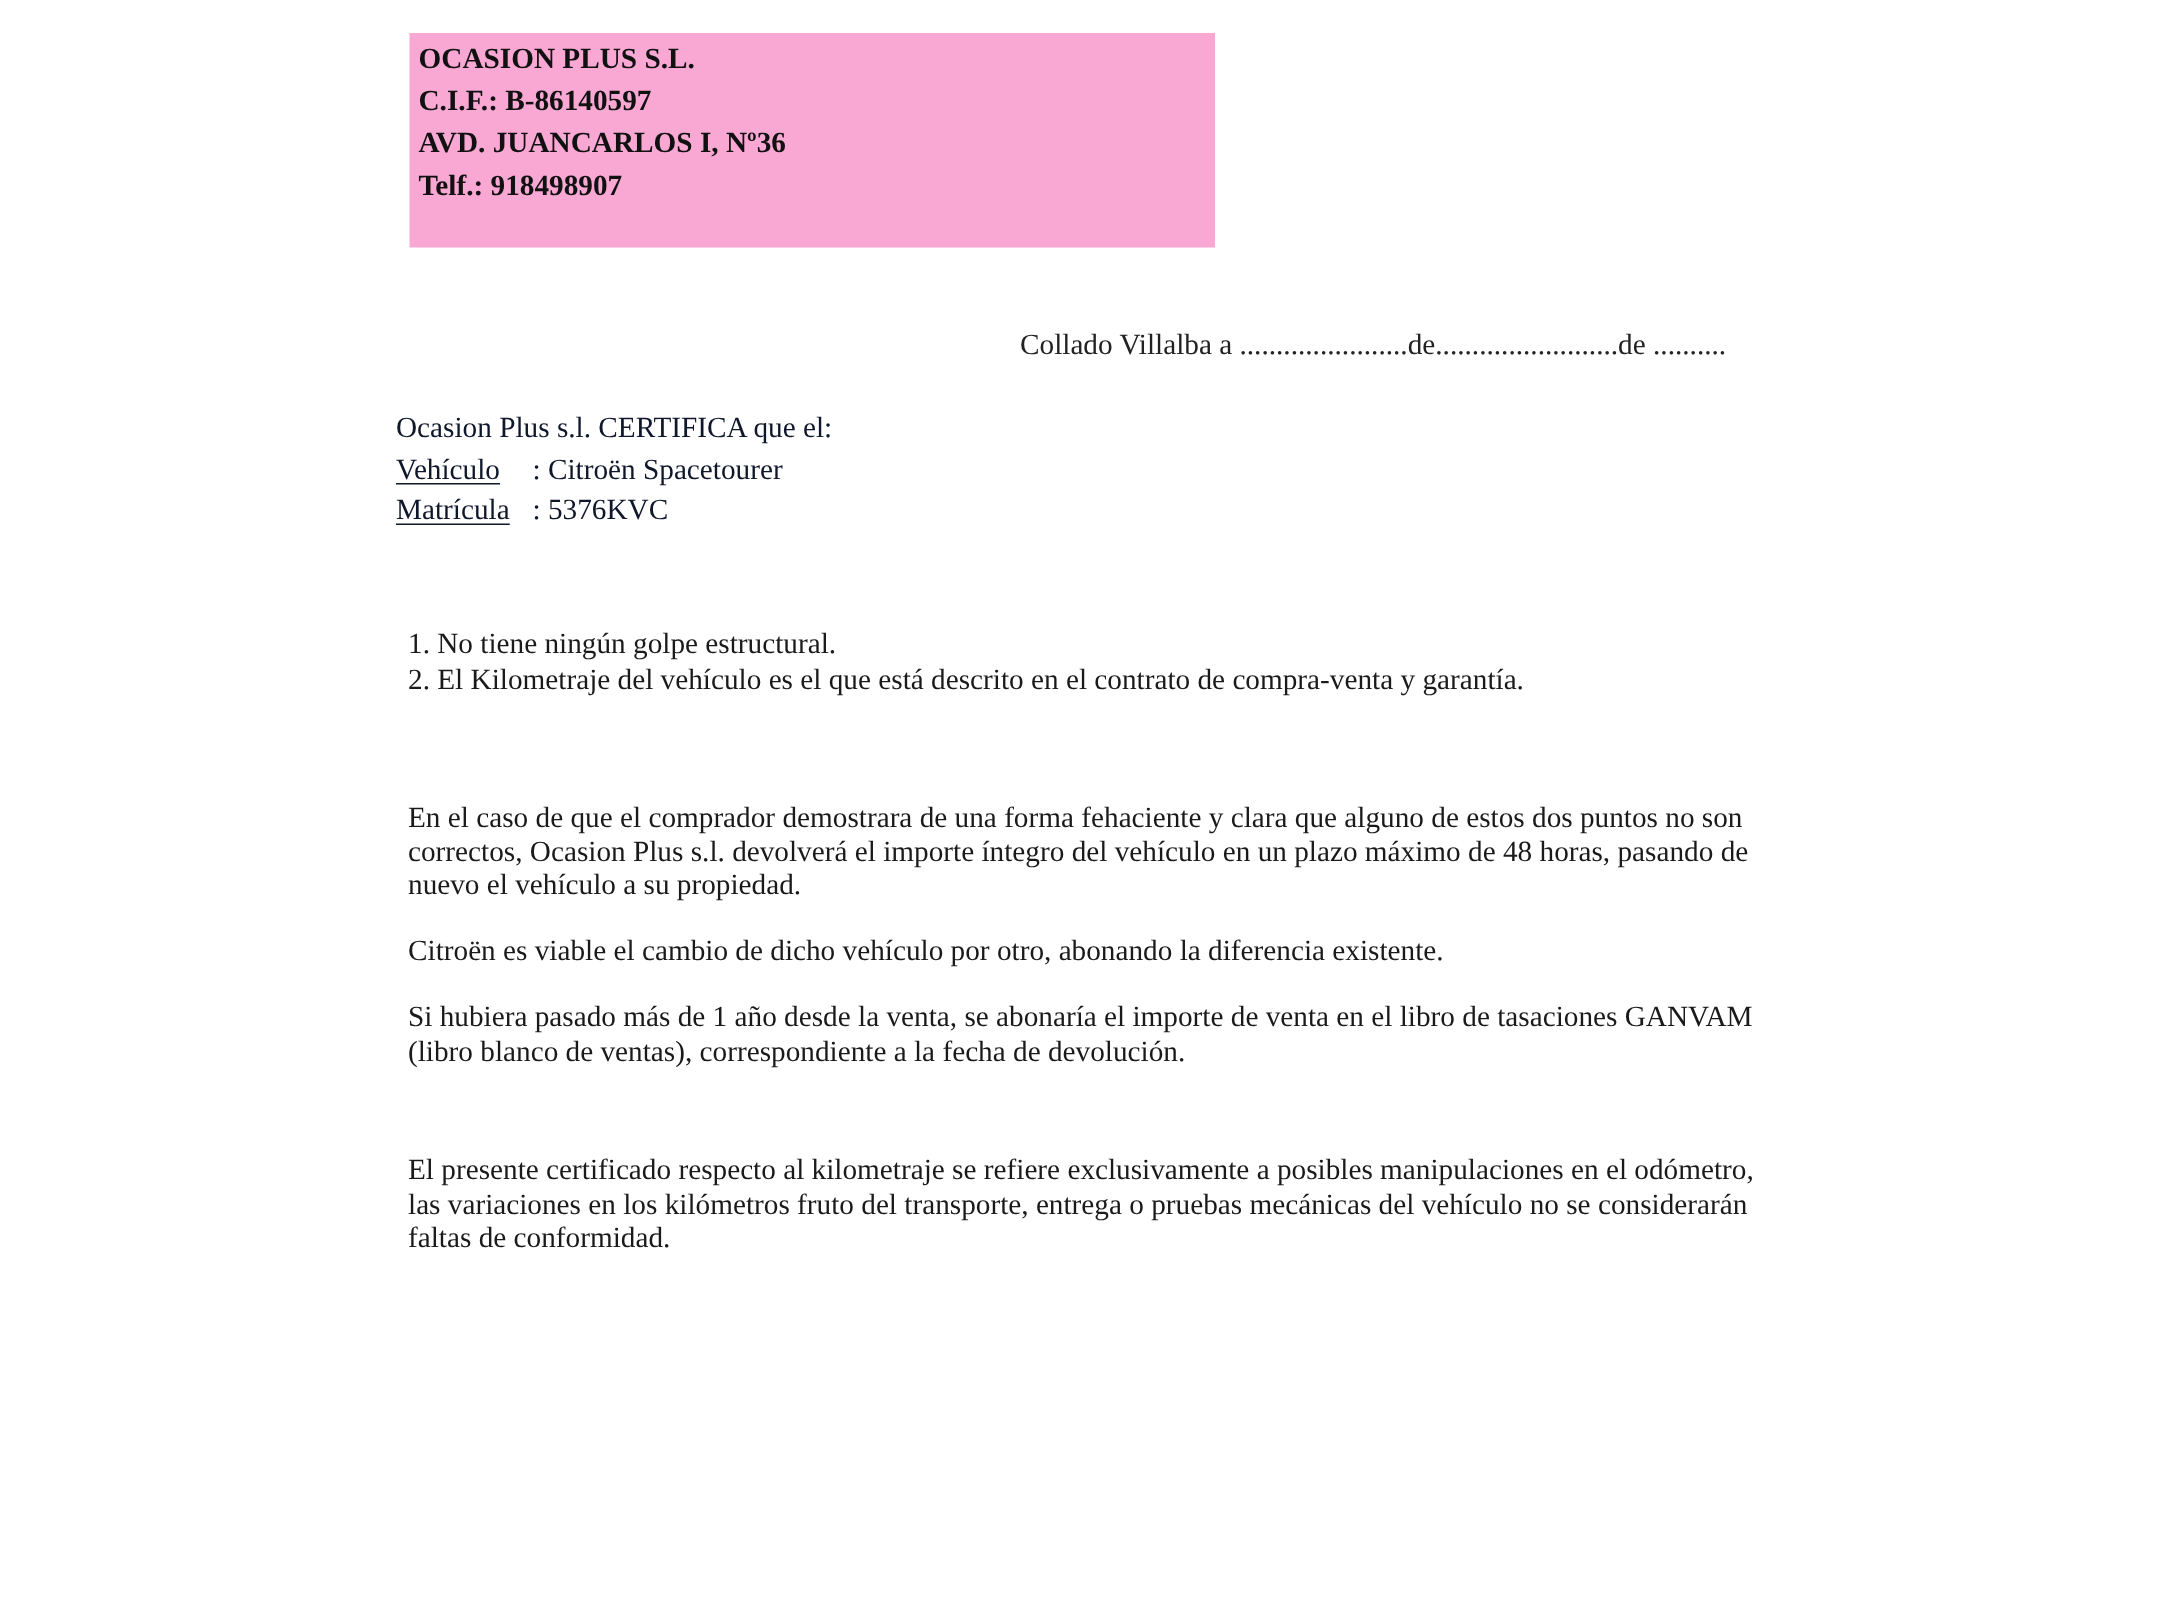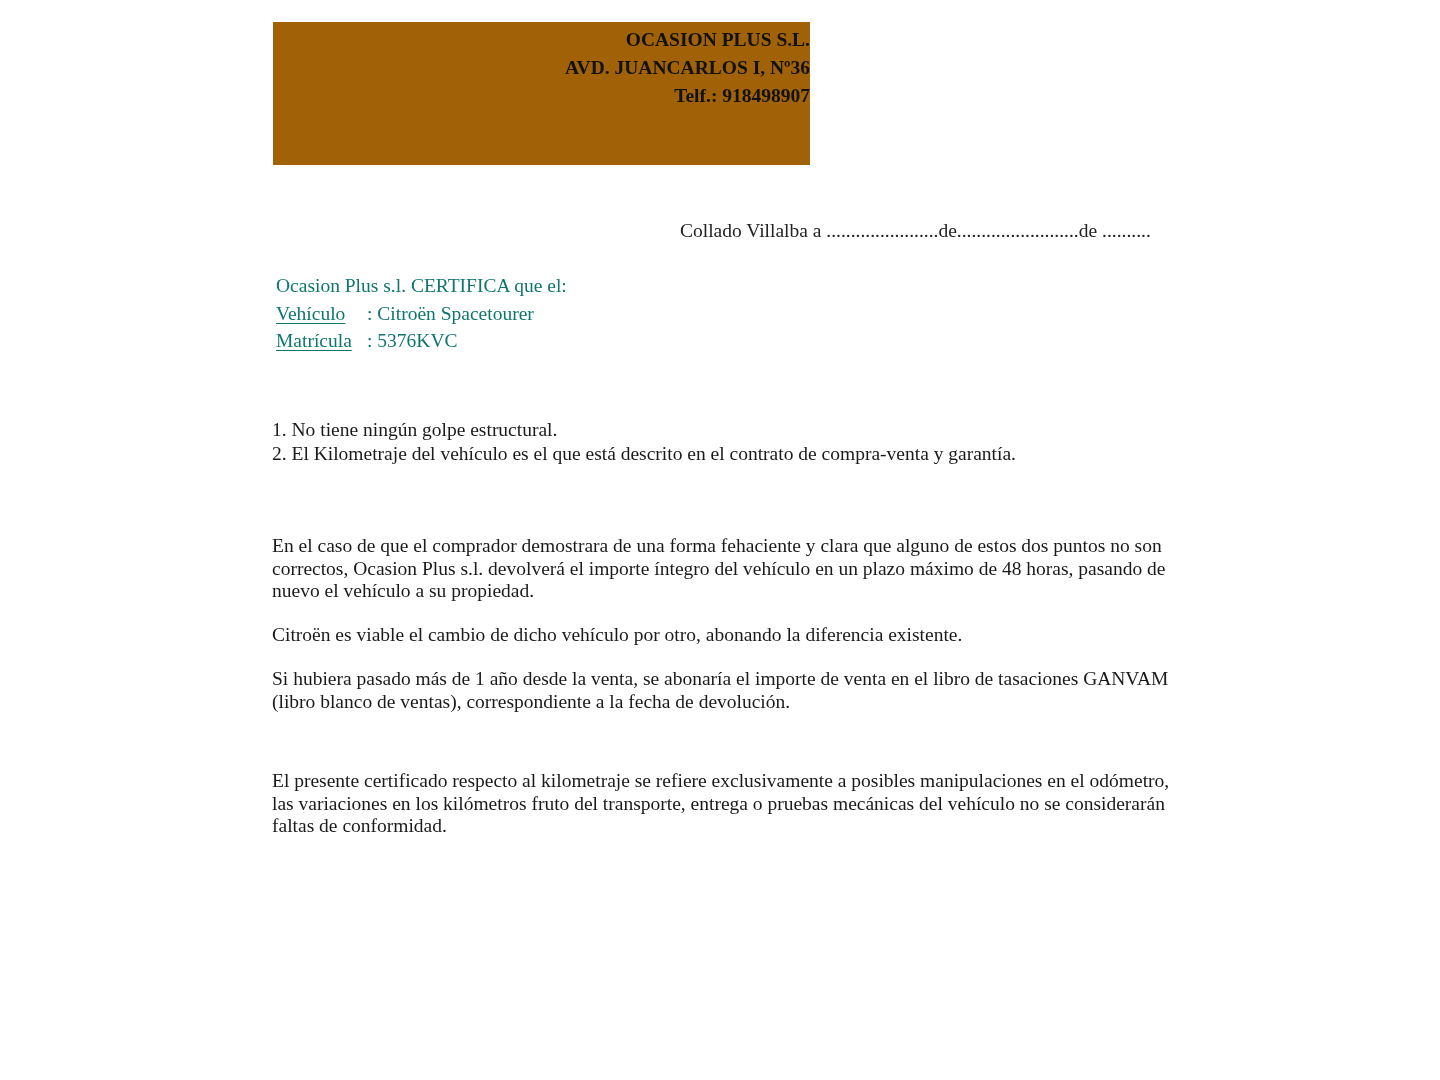--- a/index.html
+++ b/index.html
@@ -14,47 +14,46 @@
       overflow: hidden;
       font-family: "Liberation Serif", "DejaVu Serif", serif;
       color: #1a1a1a;
     }
     .header-box {
       position: absolute;
       left: 273px;
       top: 22px;
       width: 537px;
       height: 143px;
-      background: #a16207;
+      background: #f9a8d4;
       box-sizing: border-box;
       padding: 4px 0 0 6px;
-      text-align: right;
     }
     .header-line {
       font-weight: bold;
       font-size: 19.5px;
       line-height: 28.2px;
       color: #111;
       white-space: nowrap;
     }
     .date-line {
       position: absolute;
       left: 680px;
       top: 220px;
       font-size: 19.5px;
       white-space: nowrap;
       color: #222;
     }
     .cert-block {
       position: absolute;
-      left: 276px;
+      left: 264px;
       top: 272px;
       font-size: 19.5px;
       line-height: 27.5px;
-      color: #0f766e;
+      color: #0f172a;
     }
     .field-row {
       white-space: nowrap;
     }
     .field-label {
       display: inline-block;
       width: 91px;
       text-decoration: underline;
       text-underline-offset: 3px;
     }
@@ -80,20 +79,21 @@
       font-size: 19.5px;
       white-space: nowrap;
       color: #222;
     }
   </style>
 </head>
 <body>
 
 <div class="header-box">
   <div class="header-line">OCASION PLUS S.L.</div>
+  <div class="header-line">C.I.F.: B-86140597</div>
   <div class="header-line">AVD. JUANCARLOS I, Nº36</div>
   <div class="header-line">Telf.: 918498907</div>
 </div>
 
 <div class="date-line">Collado Villalba a .......................de.........................de ..........</div>
 
 <div class="cert-block">
   <div class="field-row">Ocasion Plus s.l. CERTIFICA que el:</div>
   <div class="field-row">
     <span class="field-label">Vehículo</span><span>: Citroën Spacetourer</span>

